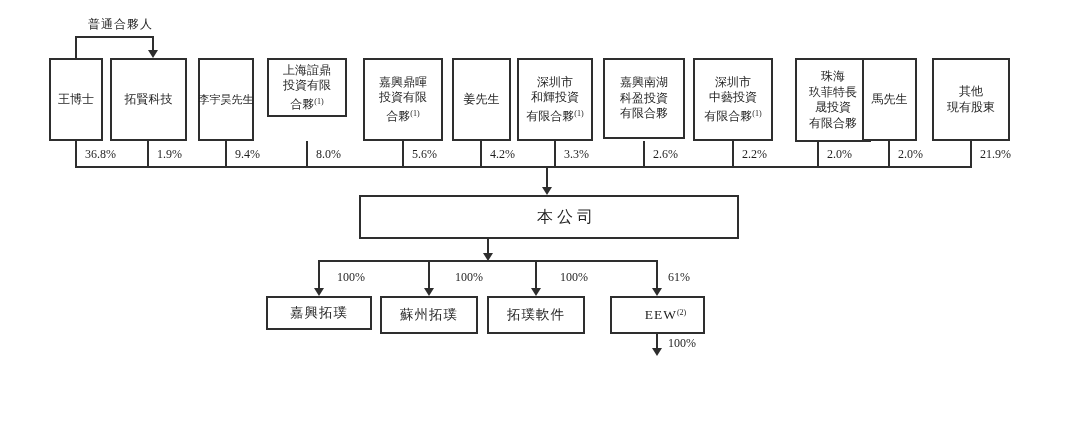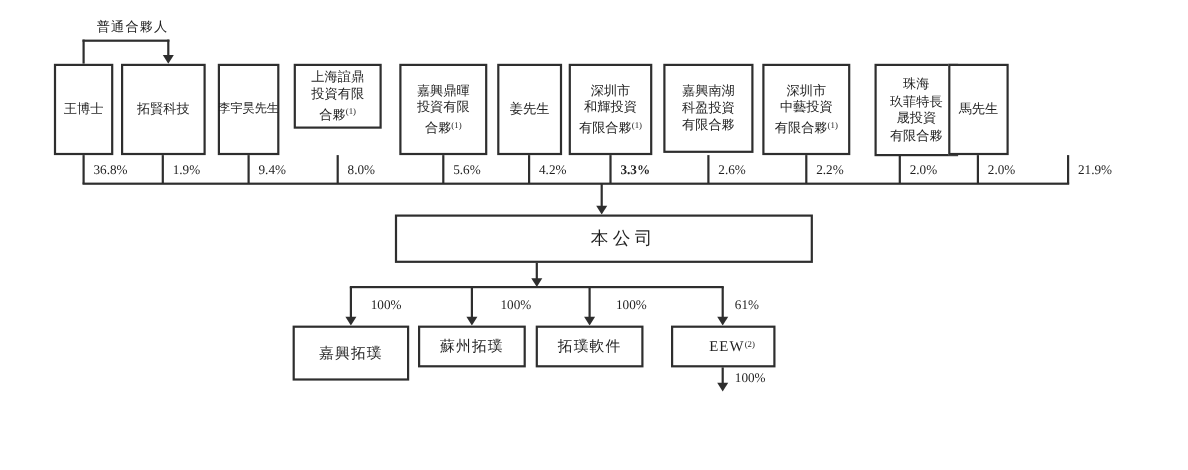--- a/index.html
+++ b/index.html
@@ -80,41 +80,45 @@
   </div>
   <div class="box sh" style="left:780px;top:58px;width:76px;height:84px;margin-left:15px;">
     <div class="bl"><span>珠海</span></div>
     <div class="bl"><span>玖菲特長</span></div>
     <div class="bl"><span>晟投資</span></div>
     <div class="bl"><span>有限合夥</span></div>
   </div>
   <div class="box sh" style="left:862px;top:58px;width:55px;height:83px;">
     <div class="bl"><span>馬先生</span></div>
   </div>
+  <div class="box sh" style="left:932px;top:58px;width:78px;height:83px;">
+    <div class="bl"><span>其他</span></div>
+    <div class="bl"><span>現有股東</span></div>
+  </div>
 
   <div class="lv" style="left:75px;top:141px;height:26px;"></div>
   <div class="lv" style="left:147px;top:141px;height:26px;"></div>
   <div class="lv" style="left:225px;top:141px;height:26px;"></div>
   <div class="lv" style="left:306px;top:141px;height:26px;"></div>
   <div class="lv" style="left:402px;top:141px;height:26px;"></div>
   <div class="lv" style="left:480px;top:141px;height:26px;"></div>
   <div class="lv" style="left:554px;top:141px;height:26px;"></div>
   <div class="lv" style="left:643px;top:141px;height:26px;"></div>
   <div class="lv" style="left:732px;top:141px;height:26px;"></div>
   <div class="lv" style="left:817px;top:141px;height:26px;"></div>
   <div class="lv" style="left:888px;top:141px;height:26px;"></div>
   <div class="lv" style="left:970px;top:141px;height:26px;"></div>
 
   <div class="pct" style="left:85px;top:147px;">36.8%</div>
   <div class="pct" style="left:157px;top:147px;">1.9%</div>
   <div class="pct" style="left:235px;top:147px;">9.4%</div>
   <div class="pct" style="left:316px;top:147px;">8.0%</div>
   <div class="pct" style="left:412px;top:147px;">5.6%</div>
   <div class="pct" style="left:490px;top:147px;">4.2%</div>
-  <div class="pct" style="left:564px;top:147px;font-weight:bold;">3.3%</div>
+  <div class="pct" style="left:564px;top:147px;">3.3%</div>
   <div class="pct" style="left:653px;top:147px;">2.6%</div>
   <div class="pct" style="left:742px;top:147px;">2.2%</div>
   <div class="pct" style="left:827px;top:147px;">2.0%</div>
   <div class="pct" style="left:898px;top:147px;">2.0%</div>
   <div class="pct" style="left:980px;top:147px;">21.9%</div>
 
   <div class="lh" style="left:75px;top:166px;width:897px;"></div>
   <div class="lv" style="left:546px;top:167px;height:21px;"></div>
   <div class="arr" style="left:542px;top:187px;"></div>
 
@@ -133,21 +137,21 @@
   <div class="lv" style="left:535px;top:261px;height:28px;"></div>
   <div class="arr" style="left:531px;top:288px;"></div>
   <div class="lv" style="left:656px;top:261px;height:28px;"></div>
   <div class="arr" style="left:652px;top:288px;"></div>
 
   <div class="pct" style="left:337px;top:270px;">100%</div>
   <div class="pct" style="left:455px;top:270px;">100%</div>
   <div class="pct" style="left:560px;top:270px;">100%</div>
   <div class="pct" style="left:668px;top:270px;">61%</div>
 
-  <div class="box sub" style="left:266px;top:296px;width:106px;height:50px;">
+  <div class="box sub" style="left:266px;top:296px;width:106px;height:34px;">
     <div class="bl"><span>嘉興拓璞</span></div>
   </div>
   <div class="box sub" style="left:380px;top:296px;width:98px;height:38px;">
     <div class="bl"><span>蘇州拓璞</span></div>
   </div>
   <div class="box sub" style="left:487px;top:296px;width:98px;height:38px;">
     <div class="bl"><span>拓璞軟件</span></div>
   </div>
   <div class="box sub" style="left:610px;top:296px;width:95px;height:38px;padding-left:16px;">
     <div class="bl"><span>EEW</span><span class="sup">(2)</span></div>

